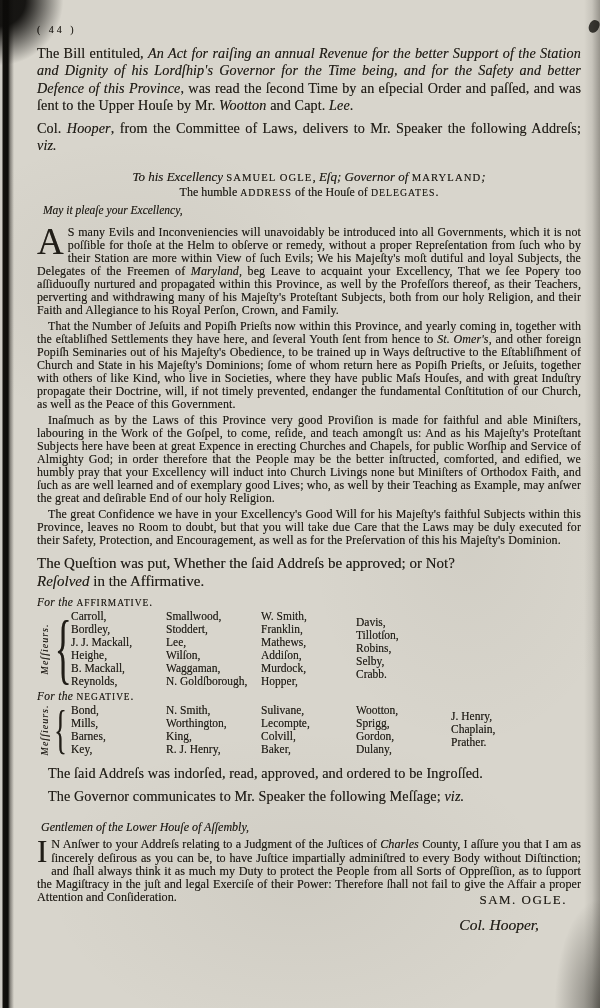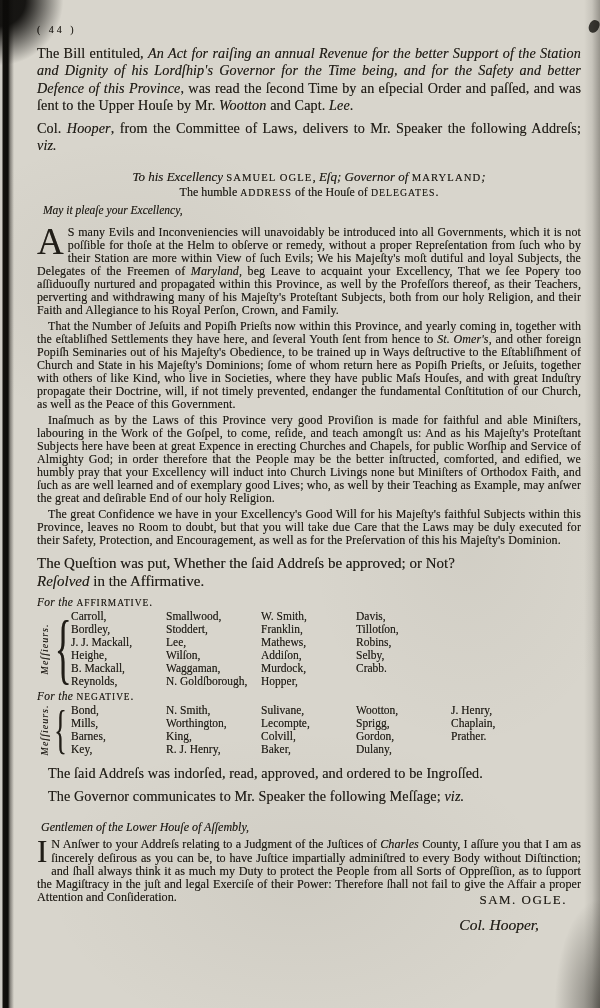--- a/index.html
+++ b/index.html
@@ -31,21 +31,21 @@
   .dropcap-i{font-size:31px;line-height:26px;}
   .question{font-size:15px;line-height:18.5px;margin:7px 0 5px;}
   .vote-head{text-align:left;font-size:11.5px;margin:2px 0 2px;letter-spacing:0.3px;}
   .vote-body{display:flex;align-items:center;margin-bottom:2px;}
   .messieurs{width:13px;position:relative;align-self:stretch;}
   .messieurs span{position:absolute;left:50%;top:50%;transform:translate(-50%,-50%) rotate(-90deg);
     font-style:italic;font-size:10px;letter-spacing:1px;white-space:nowrap;}
   .brace{width:17px;text-align:center;font-weight:300;overflow:visible;}
   .brace-lg{font-size:78px;line-height:76px;transform:scaleX(0.45);}
   .brace-sm{font-size:52px;line-height:52px;transform:scaleX(0.5);}
-  .vote-cols{display:flex;flex:1;padding-left:4px;}
+  .vote-cols{display:flex;flex:1;padding-left:4px;align-items:center;}
   .vote-col{width:95px;font-size:11.5px;white-space:nowrap;}
   .vote-col > div{line-height:13px;}
   .gentlemen{font-style:italic;font-size:12px;margin:0 0 3px 4px;}
   .msg{font-size:12.2px;line-height:13.2px;}
   .sig-row{text-align:right;font-size:13px;letter-spacing:1.5px;margin:-12px 14px 0 0;}
   .catch-row{text-align:right;font-style:italic;font-size:15.5px;margin:8px 42px 0 0;}
   
   .edge-left{position:absolute;left:0;top:0;bottom:0;width:14px;z-index:3;
     background:linear-gradient(90deg,#cfccc5 0 2px,#14120e 3px,#0d0c09 8px,rgba(25,22,18,0.45) 10px,rgba(25,22,18,0) 14px);}
   .corner-tl{position:absolute;left:0;top:0;width:64px;height:66px;z-index:4;

